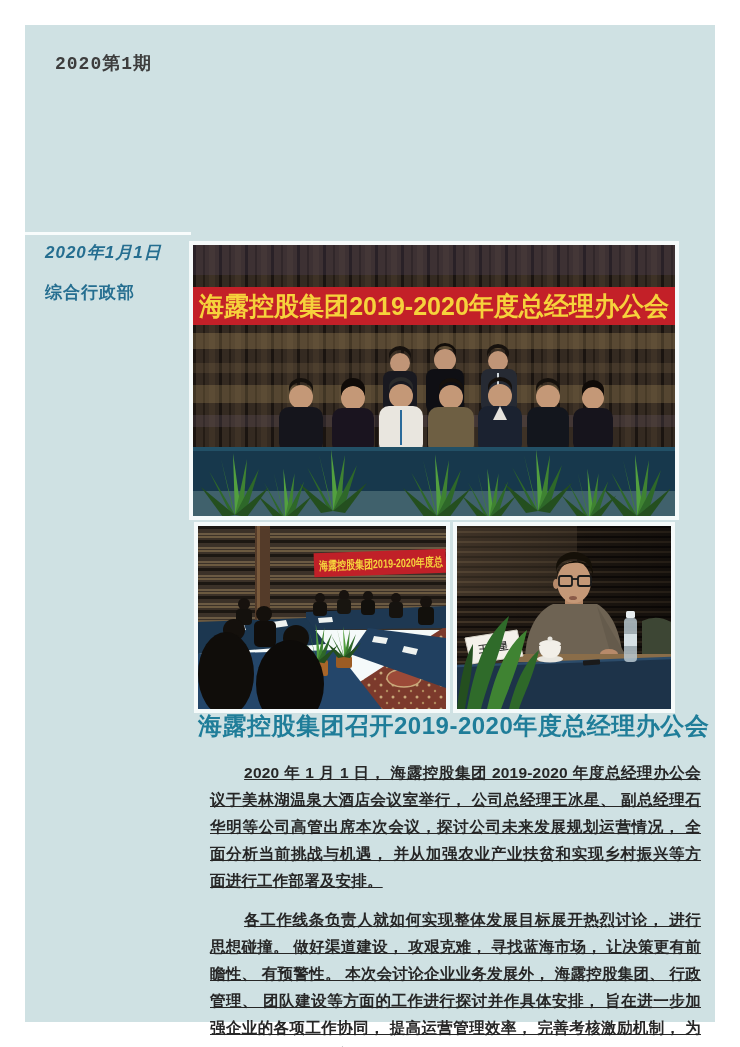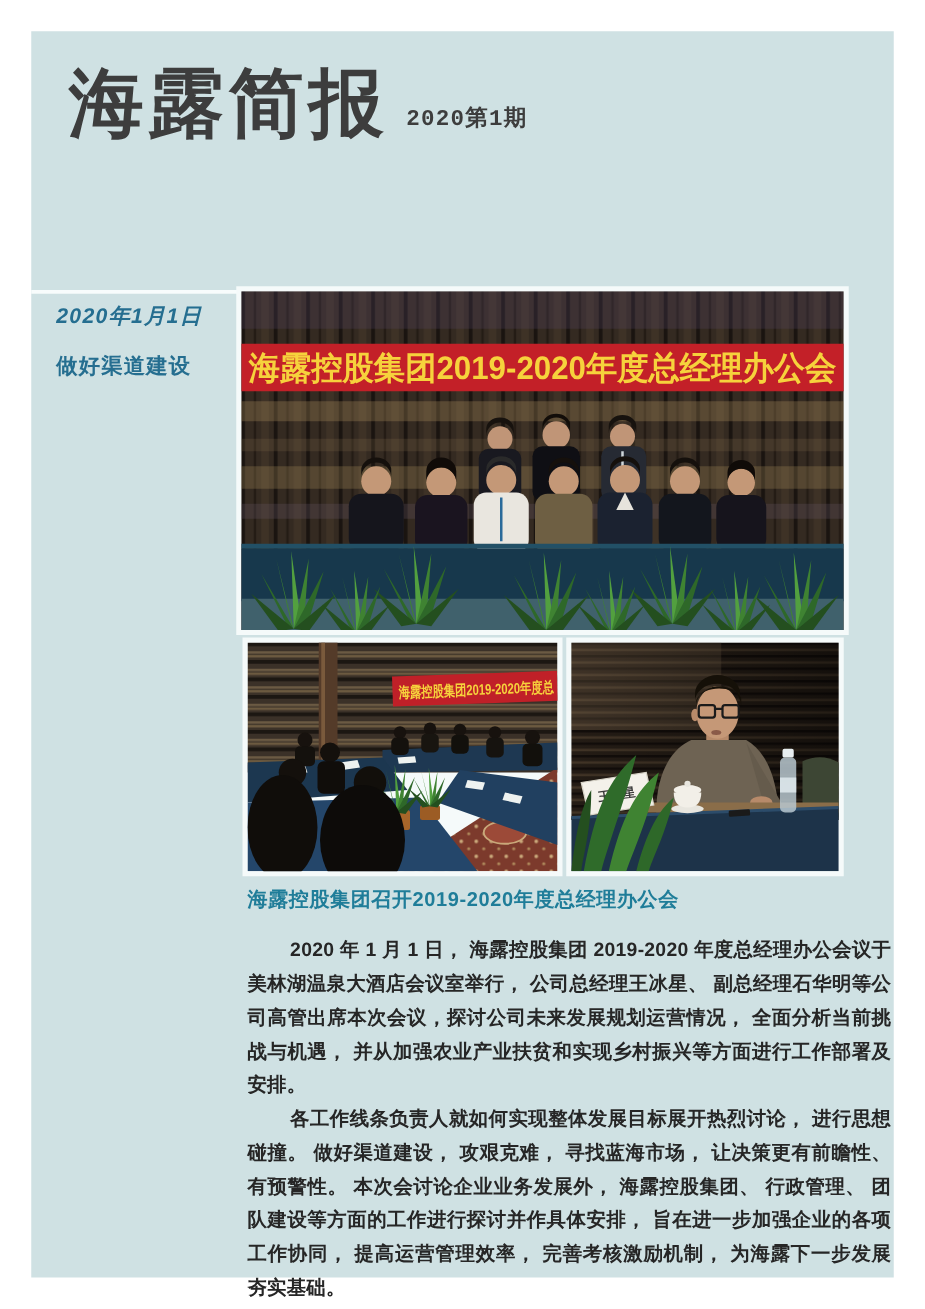--- a/index.html
+++ b/index.html
@@ -18,52 +18,51 @@
   }
   .masthead h1 { margin:0; font-size:60px; line-height:1.05; font-weight:bold; letter-spacing:4px; }
   .masthead .issue { font-size:18px; font-weight:bold; padding-bottom:8px; letter-spacing:1px;font-family:Liberation Mono, monospace; }
   .divider { position:absolute; left:0; top:207px; width:166px; height:3px; background:#f8fcfc; }
   .side-date, .side-dept {
     position:absolute; left:20px; font-size:17px; font-weight:bold;
     color:var(--sidebar-teal,#256e90); letter-spacing:1px;
   }
   .side-date { top:216px;font-style:italic; }
   .side-dept { top:256px; }
-  .photo-frame { position:absolute; background:#f5fafa; padding:4px; line-height:0; }
+  .photo-frame { position:absolute; background:#f5fafa; padding:4px; line-height:0;margin-top:12px; }
   .photo-frame svg { display:block; }
   #photo-main  { left:164px; top:204px; }
   #photo-left  { left:169px; top:485px; }
   #photo-right { left:428px; top:485px; }
   .article-head {
     position:absolute; left:173px; top:685px; width:520px;
-    font-size:16px; font-weight:bold; letter-spacing:0.5px;
+    font-size:24px; font-weight:bold; letter-spacing:0.5px;
     color:var(--accent-teal,#1f7d99);
   }
   .article-body {
     position:absolute; left:173px; top:723px; width:515px;
     font-size:15.5px; line-height:1.74; font-weight:bold; color:#262626;
     text-align:justify; letter-spacing:0.2px;
   }
-  .article-body p { margin:0; text-indent:2.2em; }
+  .article-body p { margin:12px; text-indent:2.2em;text-decoration:underline; }
 </style>
 </head>
 <body>
 
 <div class="page">
   <div class="panel">
 
     <div class="masthead">
-      <h1>海露简报</h1>
       <div class="issue">2020第1期</div>
     </div>
 
     <div class="divider"></div>
 
     <div class="side-date">2020年1月1日</div>
-    <div class="side-dept">做好渠道建设</div>
+    <div class="side-dept">综合行政部</div>
 
     <div class="photo-frame" id="photo-main">
       <svg width="482" height="271" viewBox="0 0 482 271">
         <defs>
           <pattern id="curtainV" width="26" height="271" patternUnits="userSpaceOnUse">
             <rect width="26" height="271" fill="#342a21"></rect>
             <rect width="3" height="271" fill="#1a1410"></rect>
             <rect x="10" width="2" height="271" fill="#241c15"></rect>
             <rect x="16" width="6" height="271" fill="#3e3226"></rect>
           </pattern>

